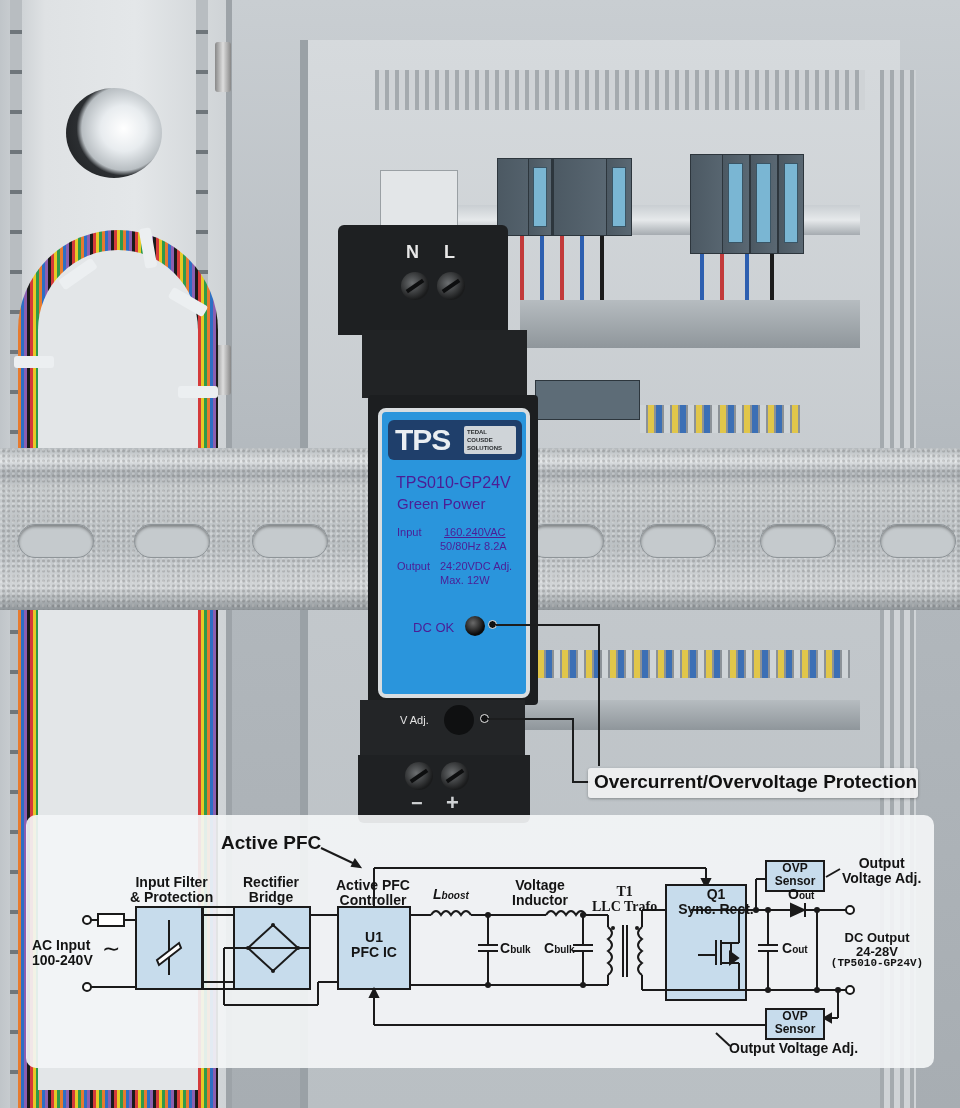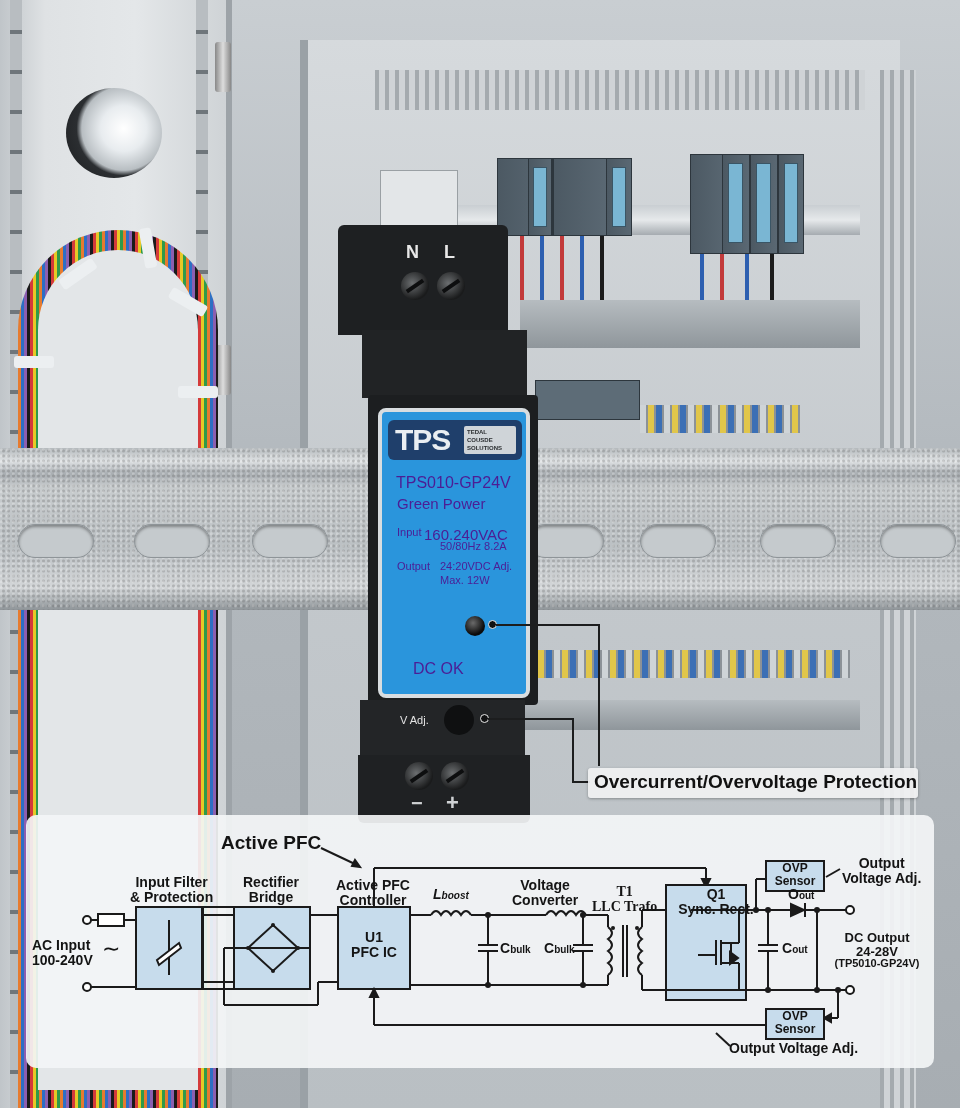--- a/index.html
+++ b/index.html
@@ -166,26 +166,26 @@
     <div class="tps-logo"></div>
     <span class="tps-mark">TPS</span>
     <div class="tps-tag">
       <div>TEDAL</div>
       <div>COUSDE</div>
       <div>SOLUTIONS</div>
     </div>
     <span class="psu-text" style="left:396px;top:474px;font-size:16px;">TPS010-GP24V</span>
     <span class="psu-text" style="left:397px;top:495px;font-size:15px;">Green Power</span>
     <span class="psu-text" style="left:397px;top:526px;font-size:11px;">Input</span>
-    <span class="psu-text" style="left:424px;top:526px;font-size:15px;">160.240VAC</span>
+    <span class="psu-text" style="left:444px;top:526px;font-size:11px;text-decoration:underline;">160.240VAC</span>
     <span class="psu-text" style="left:440px;top:540px;font-size:11px;">50/80Hz  8.2A</span>
     <span class="psu-text" style="left:397px;top:560px;font-size:11px;">Output</span>
     <span class="psu-text" style="left:440px;top:560px;font-size:11px;">24:20VDC Adj.</span>
     <span class="psu-text" style="left:440px;top:574px;font-size:11px;">Max. 12W</span>
-    <span class="psu-text" style="left:413px;top:620px;font-size:16px;margin-top:40px;">DC OK</span>
+    <span class="psu-text" style="left:413px;top:620px;font-size:13px;">DC OK</span>
     <div class="led"></div>
     <div class="pointer-dot" style="left:488px;top:620px;"></div>
     <div class="psu-lower"></div>
     <span class="psu-text" style="left:400px;top:714px;font-size:11px;color:#e4e4e4;">V Adj.</span>
     <div class="vadj-knob"></div>
     <div class="pointer-dot" style="left:480px;top:714px;"></div>
     <div class="psu-bottom"></div>
     <div class="screw" style="left:405px;top:762px;"></div>
     <div class="screw" style="left:441px;top:762px;"></div>
     <span class="psu-terminal-label" style="left:411px;top:792px;font-size:20px;color:#cfd2d4;">−</span>
@@ -352,21 +352,21 @@
       <div>Active PFC</div>
       <div>Controller</div>
     </div>
     <div class="schem-label schem-block-label" style="left:324px;top:115px;width:48px;">
       <div>U1</div>
       <div>PFC IC</div>
     </div>
     <span class="schem-label schem-block-label" style="left:407px;top:72px;font-style:italic;"><span>L</span><span class="sub">boost</span></span>
     <div class="schem-label schem-block-label" style="left:486px;top:63px;">
       <div>Voltage</div>
-      <div>Converter</div>
+      <div>Inductor</div>
     </div>
     <span class="schem-label schem-block-label" style="left:474px;top:126px;"><span>C</span><span class="sub">bulk</span></span>
     <span class="schem-label schem-block-label" style="left:518px;top:126px;"><span>C</span><span class="sub">bulk</span></span>
     <div class="schem-label schem-block-label" style="left:566px;top:70px;font-family:Liberation Serif, serif;">
       <div>T1</div>
       <div>LLC Trafo</div>
     </div>
     <div class="schem-label schem-block-label" style="left:642px;top:72px;width:96px;">
       <div>Q1</div>
       <div>Sync. Rect.</div>
@@ -377,21 +377,21 @@
     </div>
     <div class="schem-label schem-block-label" style="left:816px;top:41px;">
       <div>Output</div>
       <div>Voltage Adj.</div>
     </div>
     <span class="schem-label schem-block-label" style="left:762px;top:72px;"><span>O</span><span class="sub">out</span></span>
     <span class="schem-label schem-block-label" style="left:756px;top:126px;"><span>C</span><span class="sub">out</span></span>
     <div class="schem-label" style="left:796px;top:116px;font-size:13px;width:110px;">
       <div>DC Output</div>
       <div>24-28V</div>
-      <div style="font-size:11px;">(TP5010-GP24V)</div>
+      <div style="font-size:11px;font-family:Liberation Mono, monospace;">(TP5010-GP24V)</div>
     </div>
     <div class="schem-label" style="left:741px;top:195px;width:56px;font-size:12px;">
       <div>OVP</div>
       <div>Sensor</div>
     </div>
     <span class="schem-label schem-block-label" style="left:703px;top:226px;">Output Voltage Adj.</span>
   </div>
 </div>
 
 </body></html>

